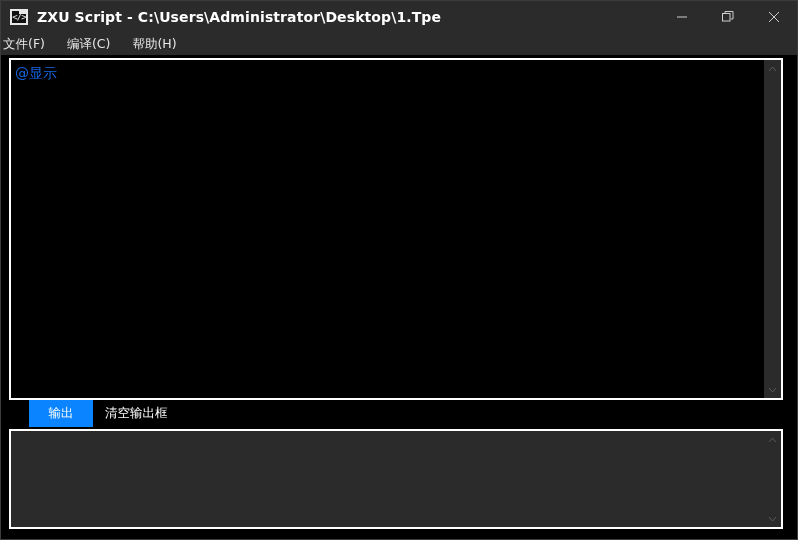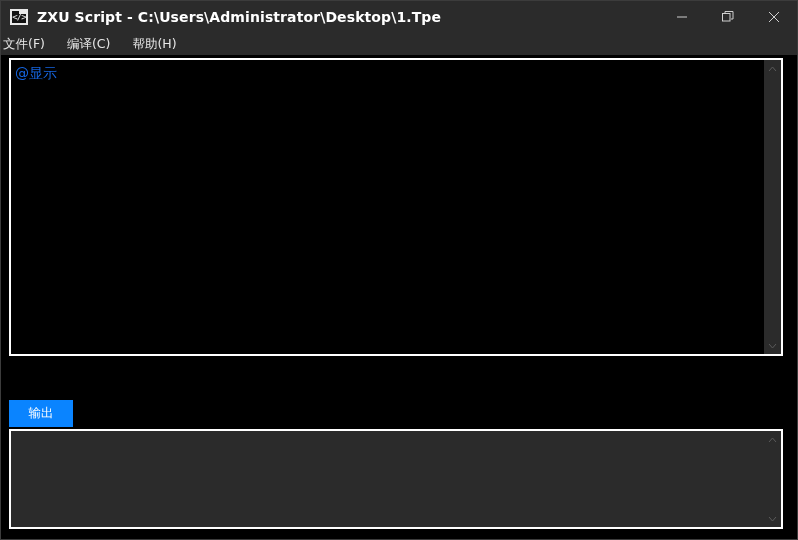--- a/index.html
+++ b/index.html
@@ -120,21 +120,21 @@
     display: flex;
     flex-direction: column;
   }
 
   
   #editor-wrap {
     position: absolute;
     left: 8px;
     top: 3px;
     width: 774px;
-    height: 298px;
+    height: 342px;
     border: 2px solid #ffffff;
     background: #000000;
     box-sizing: border-box;
     display: flex;
   }
   #editor-text {
     flex: 1 1 auto;
     padding: 4px 4px 0 4px;
     overflow: hidden;
     box-sizing: border-box;
@@ -185,20 +185,21 @@
   }
   #output-tab {
     width: 64px;
     background: #0a84ff;
     color: #ffffff;
     font-size: 12.5px;
     display: flex;
     align-items: center;
     justify-content: center;
     box-sizing: border-box;
+    margin-left: 20px;
   }
   #clear-output-button {
     color: #ffffff;
     font-size: 12.5px;
     display: flex;
     align-items: center;
     padding: 0 10px 0 12px;
     box-sizing: border-box;
   }
 
@@ -281,20 +282,21 @@
         <div class="sb-arrow">
           <svg width="9" height="6" viewBox="0 0 9 6">
             <polyline points="1,1 4.5,5 8,1" fill="none" stroke="currentColor" stroke-width="1"></polyline>
           </svg>
         </div>
       </div>
     </div>
 
     <div id="tool-strip">
       <div id="output-tab">输出</div>
+      <div id="clear-output-button">清空输出框</div>
     </div>
 
     <div id="output-wrap">
       <div id="output-text"></div>
       <div class="vscroll">
         <div class="sb-arrow">
           <svg width="9" height="6" viewBox="0 0 9 6">
             <polyline points="1,5 4.5,1 8,5" fill="none" stroke="currentColor" stroke-width="1"></polyline>
           </svg>
         </div>

